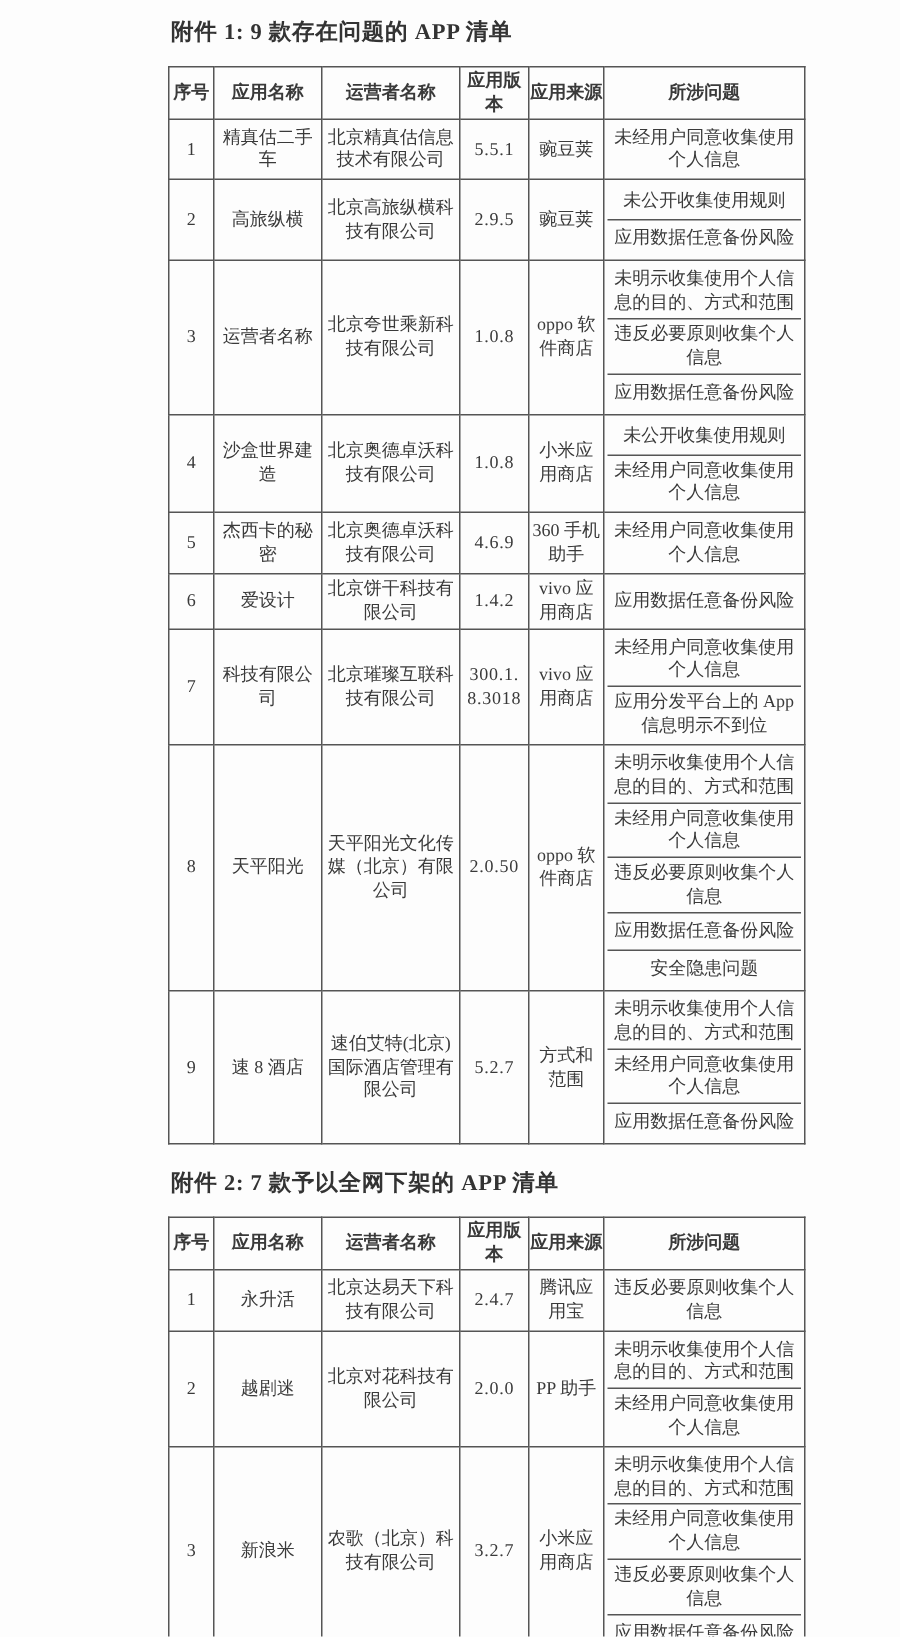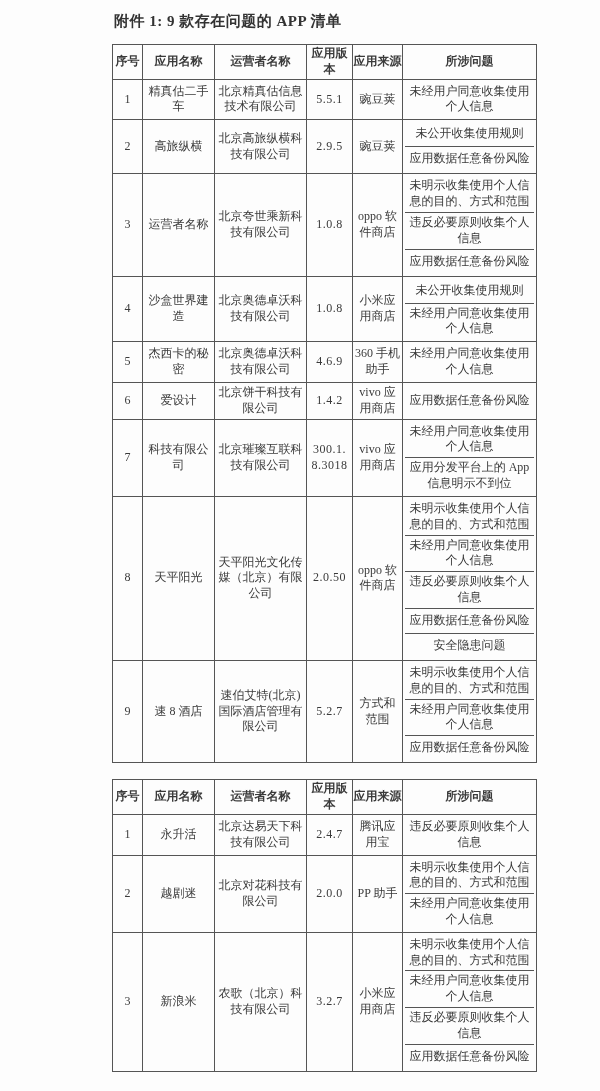--- a/index.html
+++ b/index.html
@@ -186,20 +186,21 @@
               <div class="issue">未明示收集使用个人信息的目的、方式和范围</div>
               <div class="issue">未经用户同意收集使用个人信息</div>
               <div class="issue">应用数据任意备份风险</div>
             </td>
           </tr>
         </tbody>
     </table>
   </section>
 
   <section>
+    <div class="att-title">附件 2: 7 款予以全网下架的 APP 清单</div>
     <table class="app-table">
       <colgroup>
         <col class="c-index">
           <col class="c-app">
           <col class="c-op">
         <col class="c-ver">
           <col class="c-src">
           <col class="c-issues">
       </colgroup>
       <thead>

